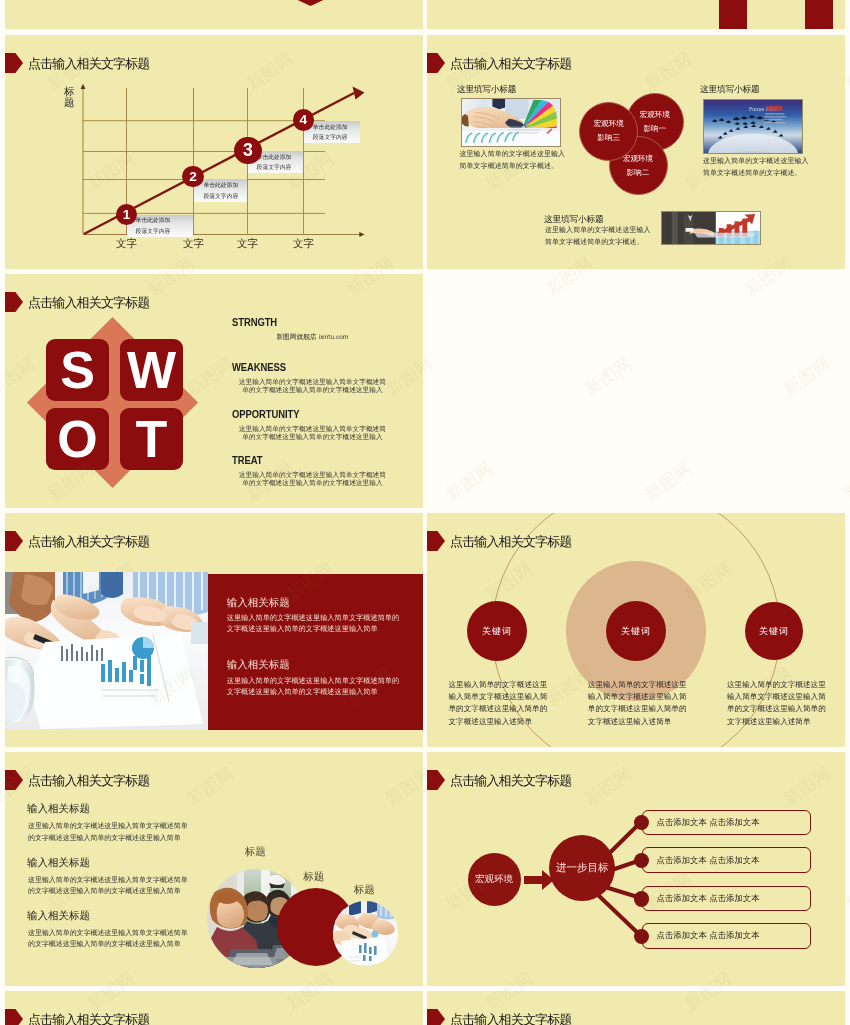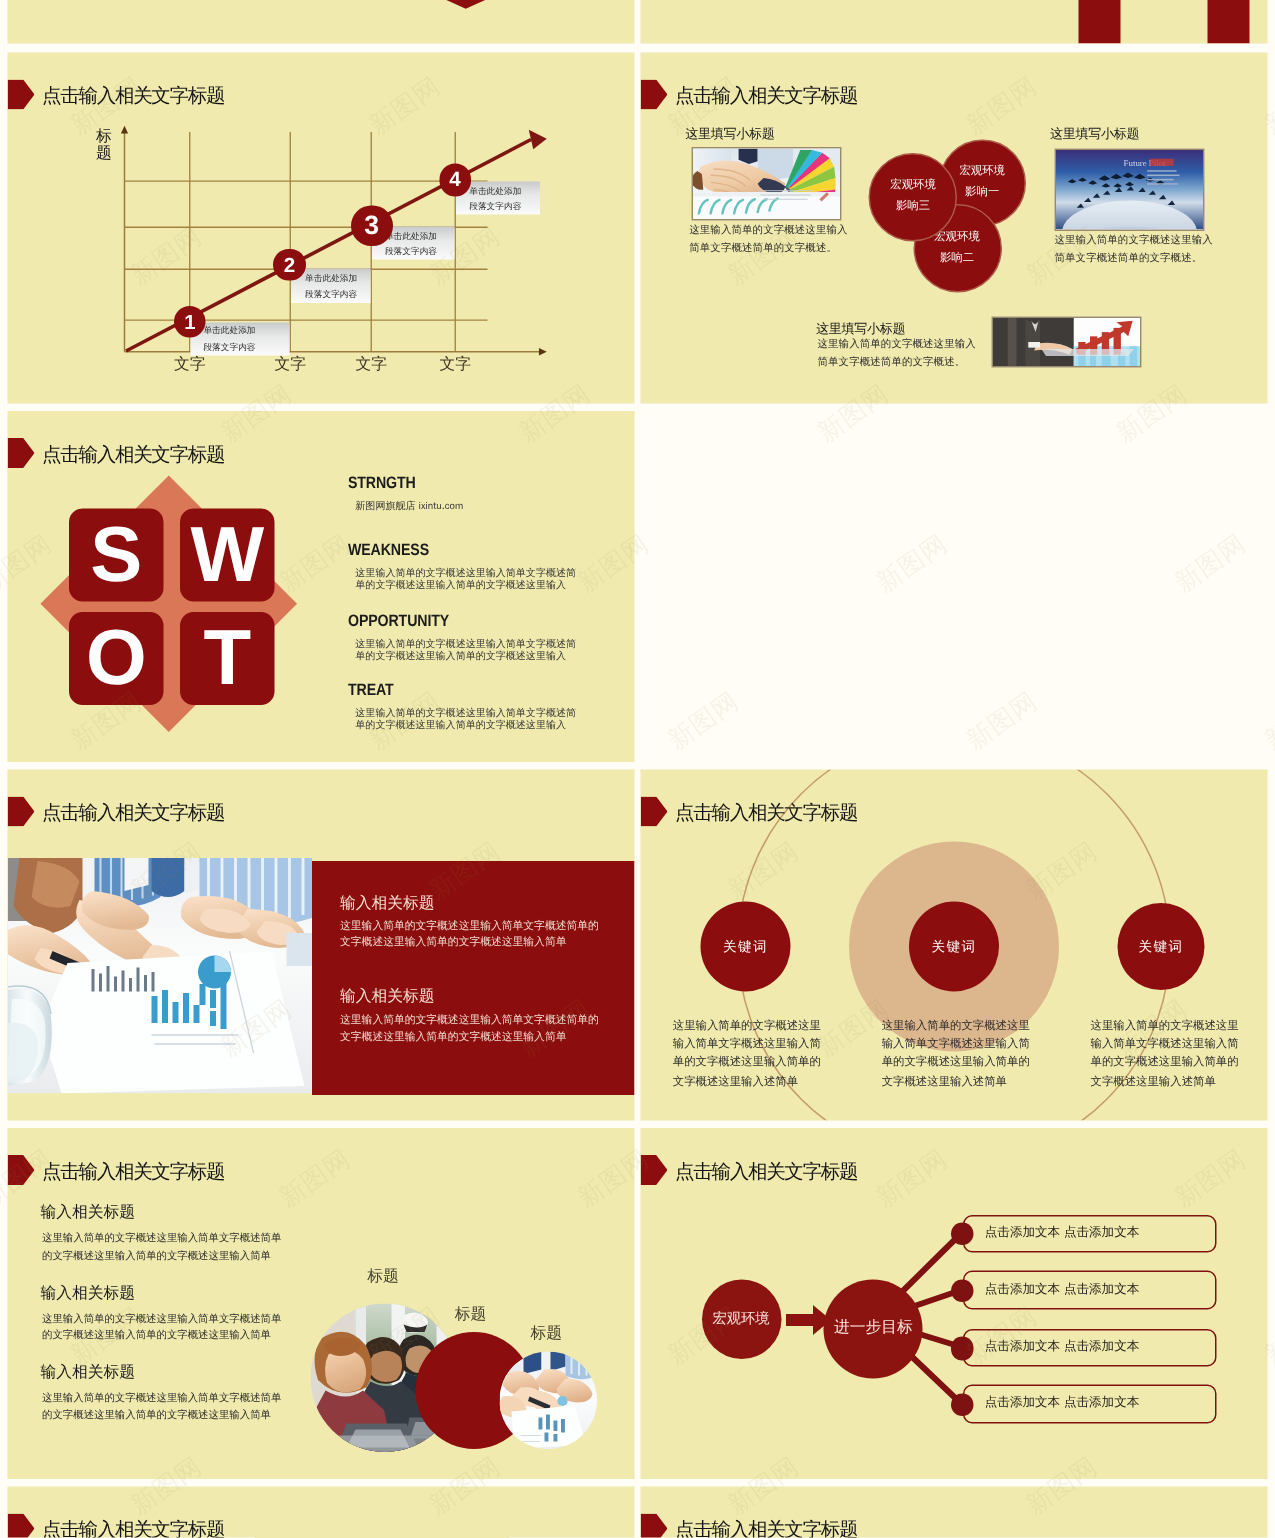--- a/index.html
+++ b/index.html
@@ -34,21 +34,21 @@
 .venncirc{border-radius:50%;background:#8b0d0d;color:#fff;display:flex;flex-direction:column;
           align-items:center;justify-content:center;font-size:7.6px;line-height:14px;
           border:0.6px solid #ad5a4a;box-sizing:border-box;}
 
 
 .diamond{background:#da7756;transform:rotate(45deg);}
 .swotsq{width:63px;height:62px;background:#8b0d0d;border-radius:9px;color:#fff;
         display:flex;align-items:center;justify-content:center;font-size:52px;font-weight:bold;font-family:"Liberation Sans",sans-serif;line-height:1;}
 .swoth{font-size:11px;font-weight:bold;color:#1c1c1c;letter-spacing:-0.1px;
        display:inline-block;transform:scaleX(0.86);transform-origin:0 50%;white-space:nowrap;}
-.swotb{font-size:6.7px;color:#333;line-height:8.1px;}
+.swotb{font-size:6.7px;color:#333;line-height:8.1px;text-align:center;}
 
 
 .secblock{background:#8b0d0d;border-radius:0 14px 0 0;display:flex;align-items:center;justify-content:flex-end;}
 .secnum{color:#fbf7f6;font-size:64px;font-weight:normal;line-height:1;padding-right:11px;letter-spacing:0px;font-family:"Liberation Sans",sans-serif;display:inline-block;transform:scaleX(0.90);transform-origin:100% 50%;}
 .sechead{font-size:17px;font-weight:bold;color:#26241f;}
 .secsub{font-size:11.6px;font-weight:bold;color:#26241f;}
 
 
 .panelh{font-size:10.5px;font-weight:bold;color:#f6e0d2;}
 .panelb{font-size:7.2px;color:#f2dcd0;line-height:11.3px;}
@@ -587,21 +587,21 @@
 <svg class="abs" style="left:0;top:0" width="418" height="234">
         <line x1="155.3" y1="128.0" x2="214.0" y2="70.0" stroke="#7e1210" stroke-width="4.0" stroke-linecap="round"></line>
         <line x1="155.3" y1="128.0" x2="214.0" y2="108.0" stroke="#7e1210" stroke-width="4.0" stroke-linecap="round"></line>
         <line x1="155.3" y1="128.0" x2="214.0" y2="146.0" stroke="#7e1210" stroke-width="4.0" stroke-linecap="round"></line>
         <line x1="155.3" y1="128.0" x2="214.0" y2="184.0" stroke="#7e1210" stroke-width="4.0" stroke-linecap="round"></line>
         <path d="M97.0 124.0 h18 v-6 l12 10 l-12 10 v-6 h-18 z" fill="#8b1310"></path>
       </svg>
 <div class="abs goalcirc" style="left:40.5px;top:100.9px;width:53px;height:53px;font-size:9.5px">
         <span class="ch">宏观环境</span>
       </div>
-<div class="abs goalcirc" style="left:122.3px;top:101px;width:66px;height:66px;font-size:10.5px">
+<div class="abs goalcirc" style="left:122.3px;top:83px;width:66px;height:66px;font-size:10.5px">
         <span class="ch">进一步目标</span>
       </div>
 <div class="abs goalbox" style="left:215.0px;top:57.7px;width:169px;height:25.5px">
         <span class="ch">点击添加文本 点击添加文本</span>
       </div>
 <div class="abs goaldot" style="left:206.9px;top:63.3px"></div>
 <div class="abs goalbox" style="left:215.0px;top:95.3px;width:169px;height:25.5px">
         <span class="ch">点击添加文本 点击添加文本</span>
       </div>
 <div class="abs goaldot" style="left:206.9px;top:100.9px"></div>

